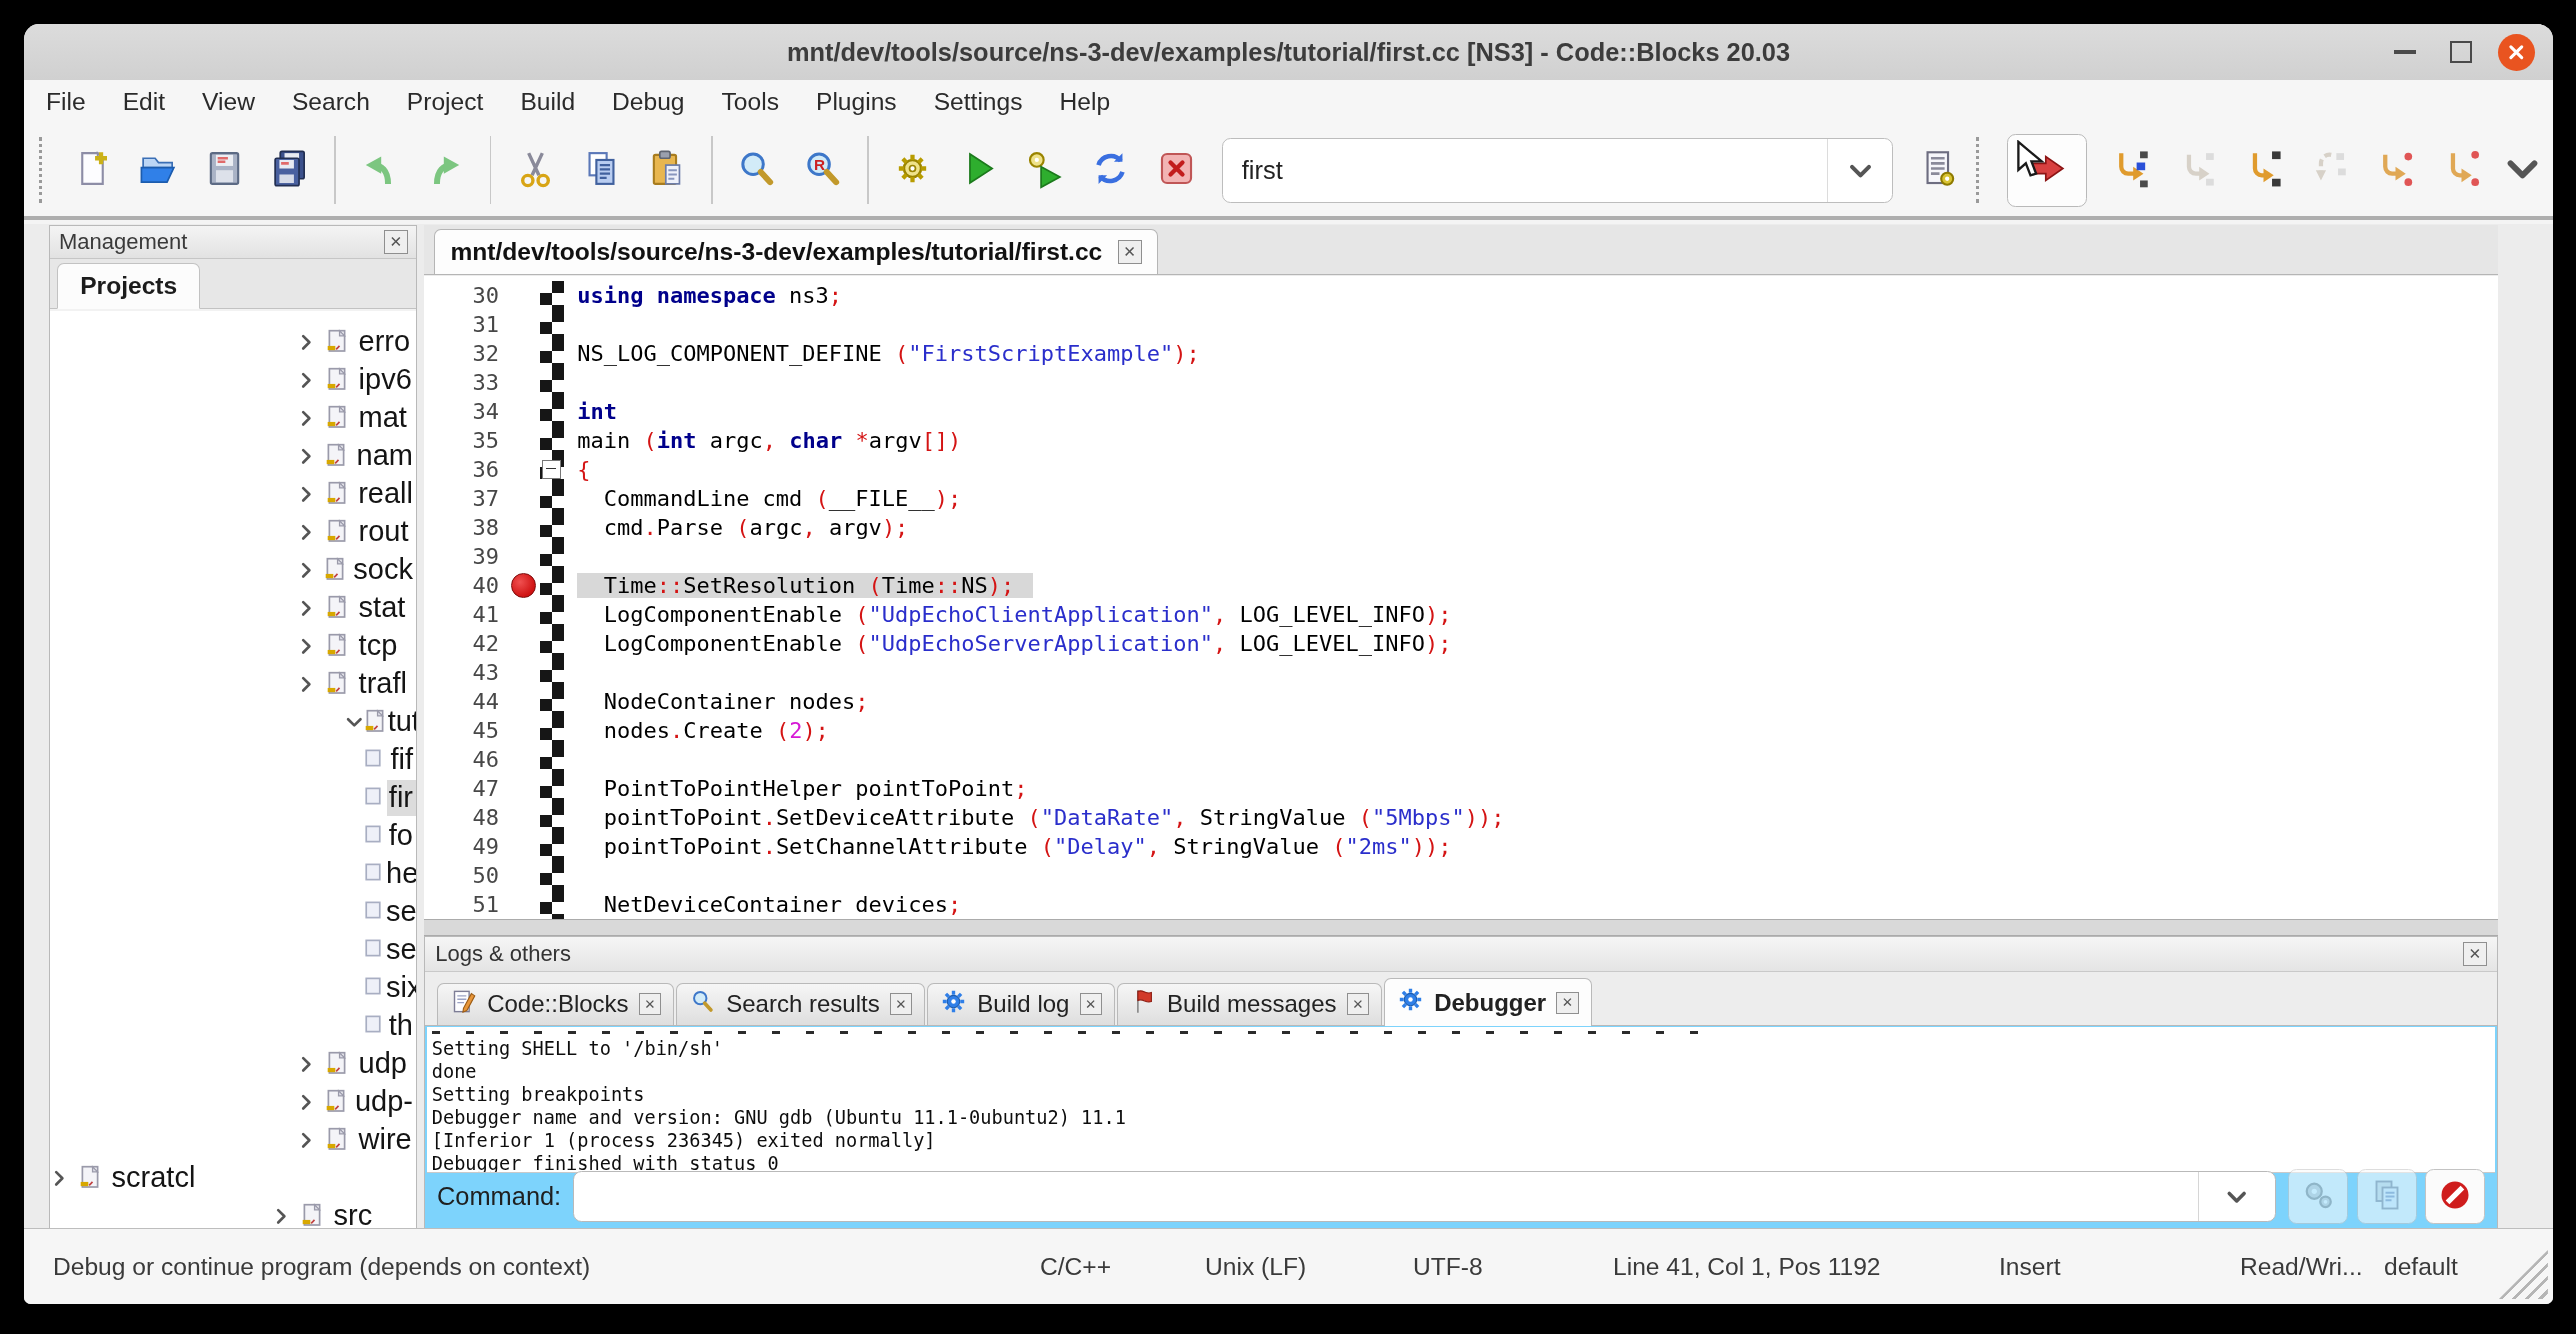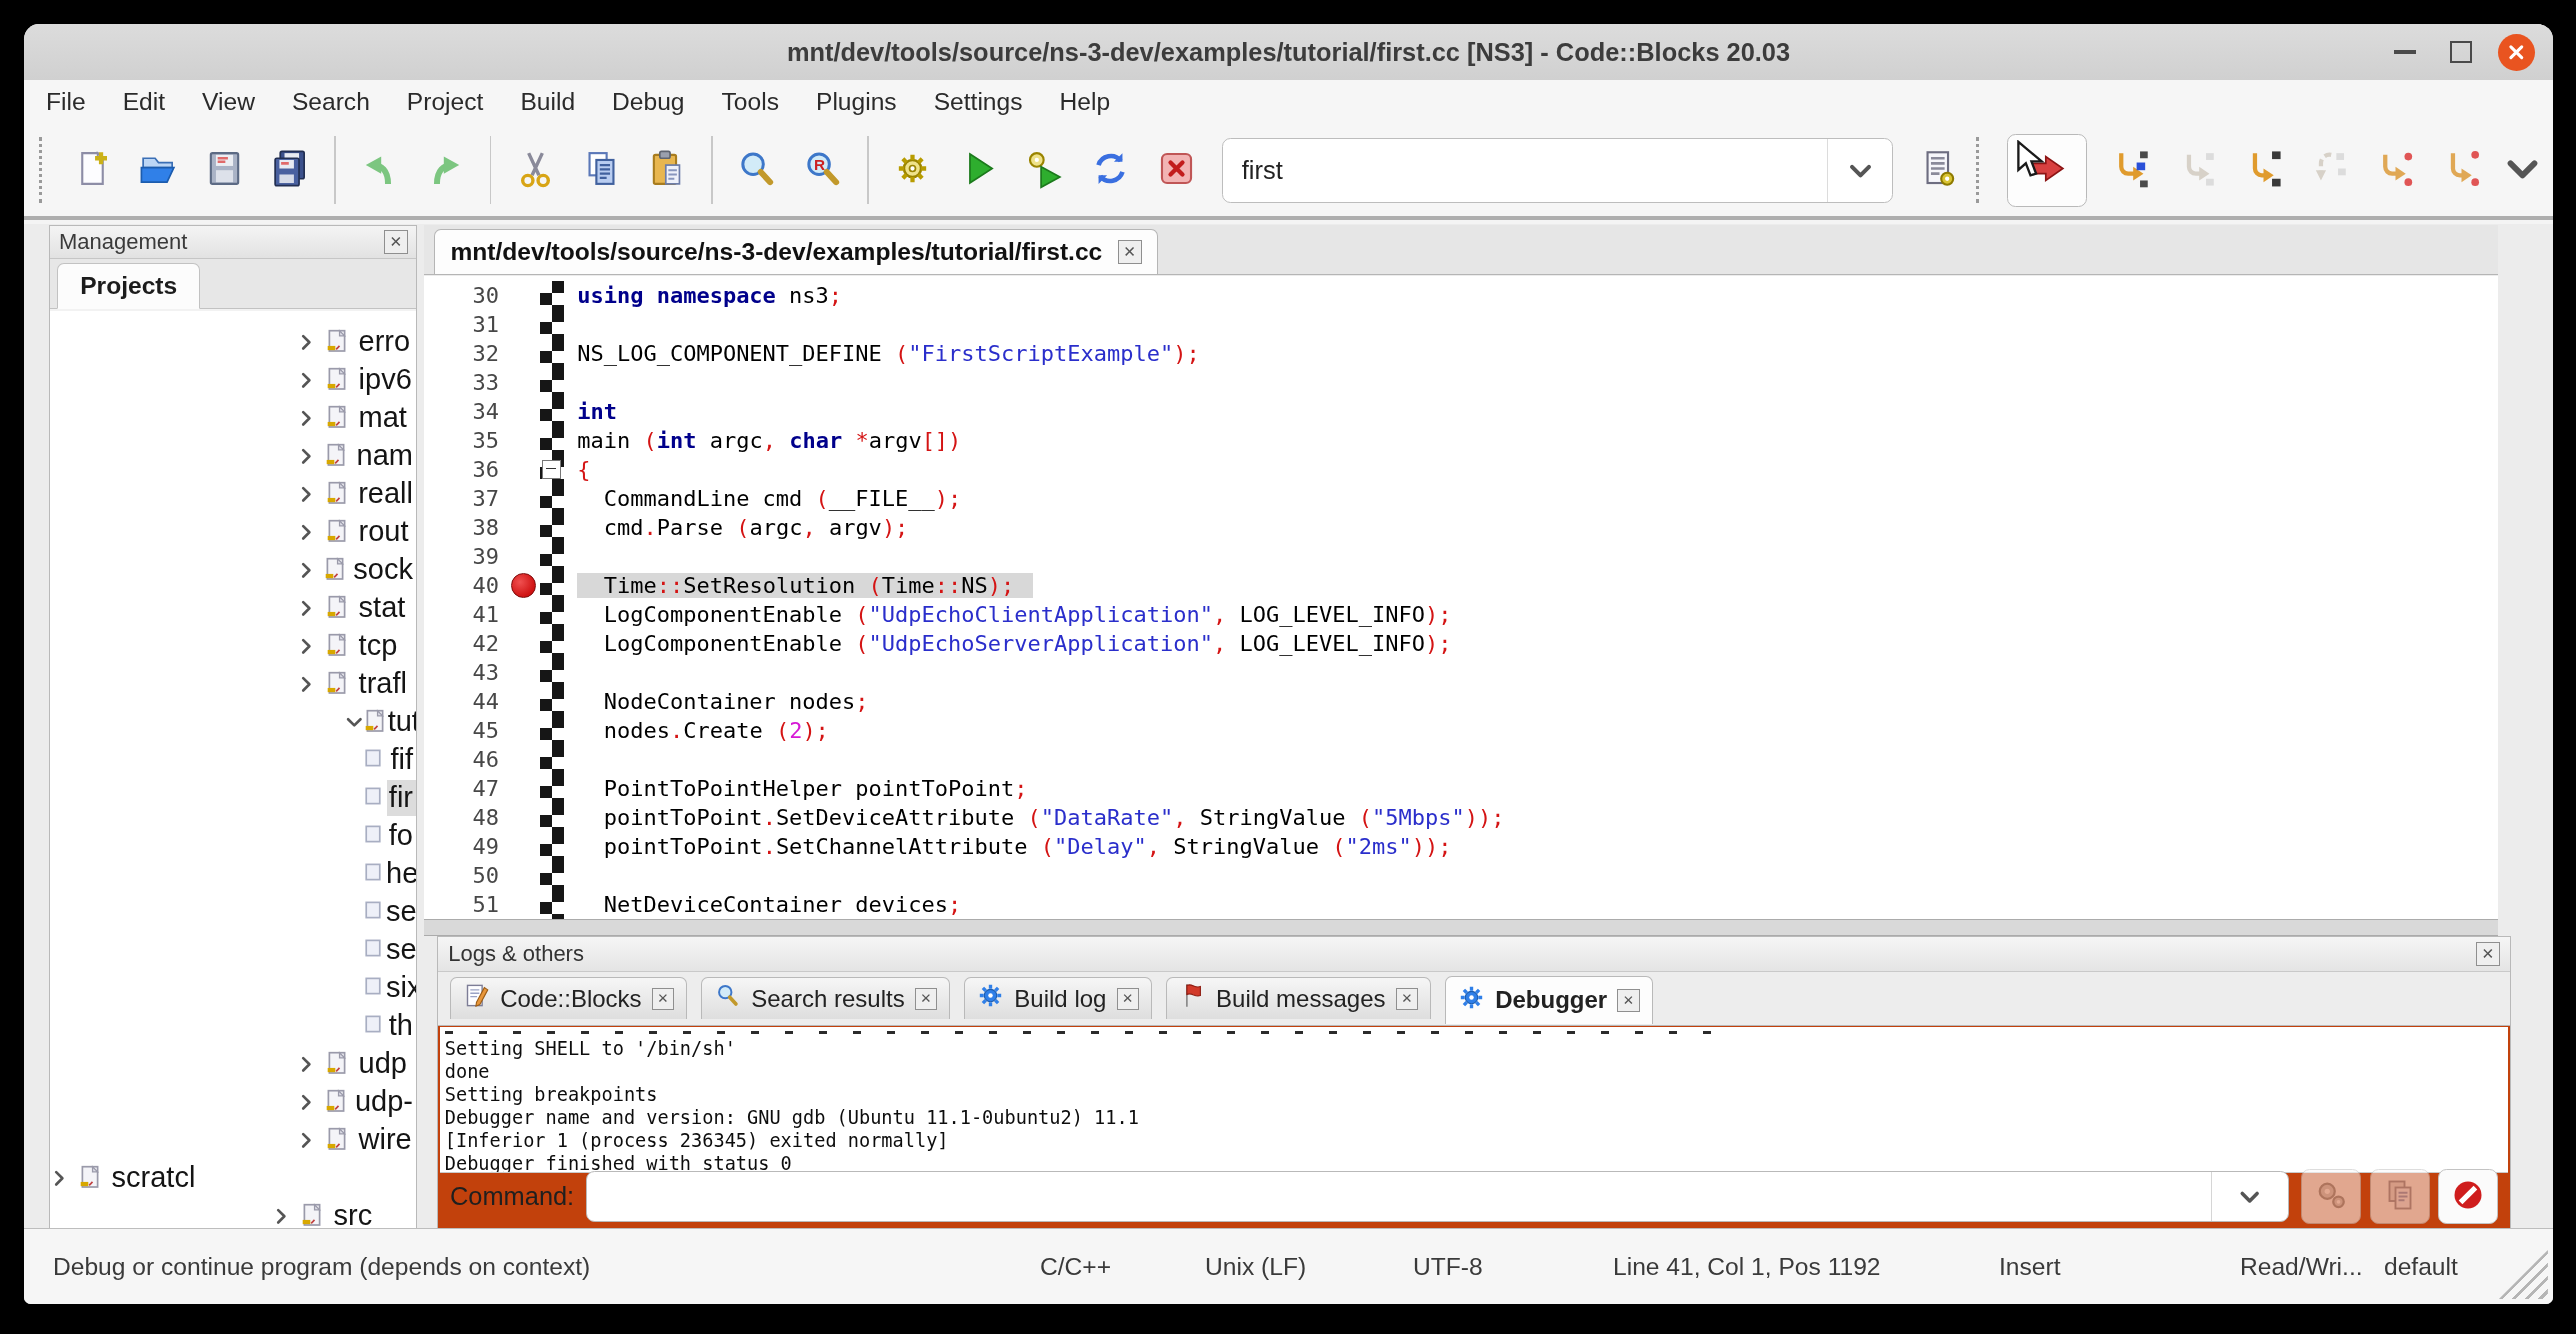--- a/index.html
+++ b/index.html
@@ -82,26 +82,26 @@
   .crow .ctext{white-space:pre;font-size:22px;color:#000;margin-left:13.5px;}
   .crow.hl .ctext{background:#d8d8d8;padding-right:18.6px;}
   .tok-k{color:#00008b;font-weight:bold;}
   .tok-s{color:#2a2ecb;}
   .tok-p{color:#d41414;}
   .tok-n{color:#d619d6;}
   
   #sash{position:absolute;left:0;top:694px;width:100%;height:17px;background:#d9d9d9;
     border-top:1.7px solid #ababab;border-bottom:1.7px solid #ababab;box-sizing:border-box;}
   
-  #logs{position:absolute;left:13px;top:711px;width:100%;bottom:0;background:#c2410c;border:1.7px solid #b9b9b9;box-sizing:border-box;}
+  #logs{position:absolute;left:0;top:711px;width:100%;bottom:0;background:#7dd3fc;border:1.7px solid #b9b9b9;box-sizing:border-box;}
   #logs-header{height:34px;background:linear-gradient(#f5f5f5,#e4e4e4);border-bottom:1.7px solid #c9c9c9;
     display:flex;align-items:center;padding:0 10.2px;}
   #logs-header .t{flex:1;font-size:22px;color:#333;}
-  #logs-tabs{height:53px;background:#ededed;border-bottom:1.7px solid #b9b9b9;display:flex;align-items:center;
-    padding-left:12px;gap:14px;}
+  #logs-tabs{height:53px;background:#ededed;border-bottom:1.7px solid #b9b9b9;display:flex;align-items:flex-end;
+    padding-left:12px;gap:2px;}
   .ltab{height:41px;display:flex;align-items:center;gap:10.2px;padding:0 12px;background:linear-gradient(#f6f6f6,#dedede);
     border:1.7px solid #b9b9b9;border-bottom:none;border-radius:6.8px 6.8px 0 0;font-size:24px;color:#222;}
   .ltab svg{width:27px;height:27px;}
   .ltab.active{height:47px;background:#fdfdfd;font-weight:bold;position:relative;top:1.7px;}
   .ltab .xbox{width:20.3px;height:20.3px;font-size:13.5px;}
   #logtext{position:absolute;left:1.7px;right:1.7px;top:90px;height:146px;background:#fff;border-bottom:1.7px solid #c9c9c9;
     font-family:"DejaVu Sans Mono","Liberation Mono",monospace;font-size:18.6px;line-height:23px;color:#0d0d0d;
     padding:1.7px 0 0 5.1px;box-sizing:border-box;overflow:hidden;}
   #logclip{height:7.6px;overflow:hidden;margin-bottom:0.8px;}
   #logclip .marks{width:62%;height:3.4px;margin-top:2.5px;

